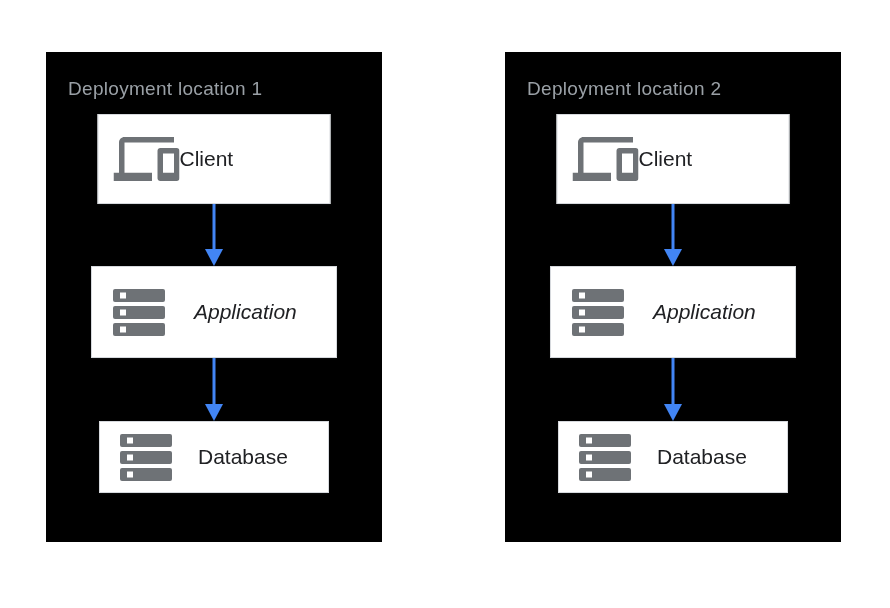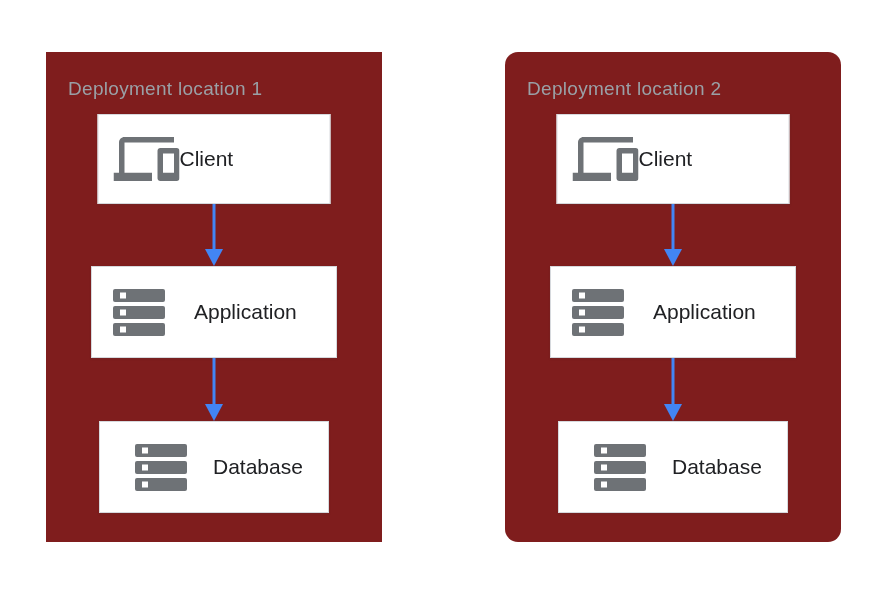--- a/index.html
+++ b/index.html
@@ -7,24 +7,24 @@
     width:890px; height:608px;
     background:#ffffff;
     font-family:"Liberation Sans", sans-serif;
     position:relative;
     overflow:hidden;
   }
   .panel {
     position:absolute;
     top:52px;
     width:336px; height:490px;
-    background:#7f1d1d;
+    background:#000000;
   }
   .panel-1 { left:46px; }
-  .panel-2 { left:505px;border-radius:13px; }
+  .panel-2 { left:505px; }
   .panel-title {
     position:absolute;
     top:26px; left:22px;
     font-size:19px;
     letter-spacing:0.3px;
     color:#9AA0A6;
     white-space:nowrap;
   }
   .node {
     position:absolute;
@@ -32,29 +32,29 @@
     transform:translateX(-50%);
     background:#ffffff;
     border:1px solid #D6D9DD;
     box-shadow:0 1px 2px rgba(60,64,67,0.18);
     box-sizing:border-box;
     display:flex;
     align-items:center;
   }
   .node-client   { top:62px;  width:233px; height:90px; padding-left:15px; }
   .node-app      { top:214px; width:246px; height:92px; padding-left:21px; }
-  .node-db       { top:369px; width:230px; height:92px; padding-left:35px; }
+  .node-db       { top:369px; width:230px; height:72px; padding-left:20px; }
   .node-icon { display:flex; align-items:center; flex:0 0 auto; }
   .node-label {
     font-size:21px;
     color:#202124;
     white-space:nowrap;
   }
   .node-client .node-label { }
-  .node-app    .node-label { margin-left:29px; }
+  .node-app    .node-label { margin-left:29px;font-style:italic; }
   .node-db     .node-label { margin-left:26px; }
   .arrow {
     position:absolute;
     left:50%;
     transform:translateX(-50%);
   }
   .arrow-1 { top:152px; }
   .arrow-2 { top:306px; }
 </style>
 </head>

